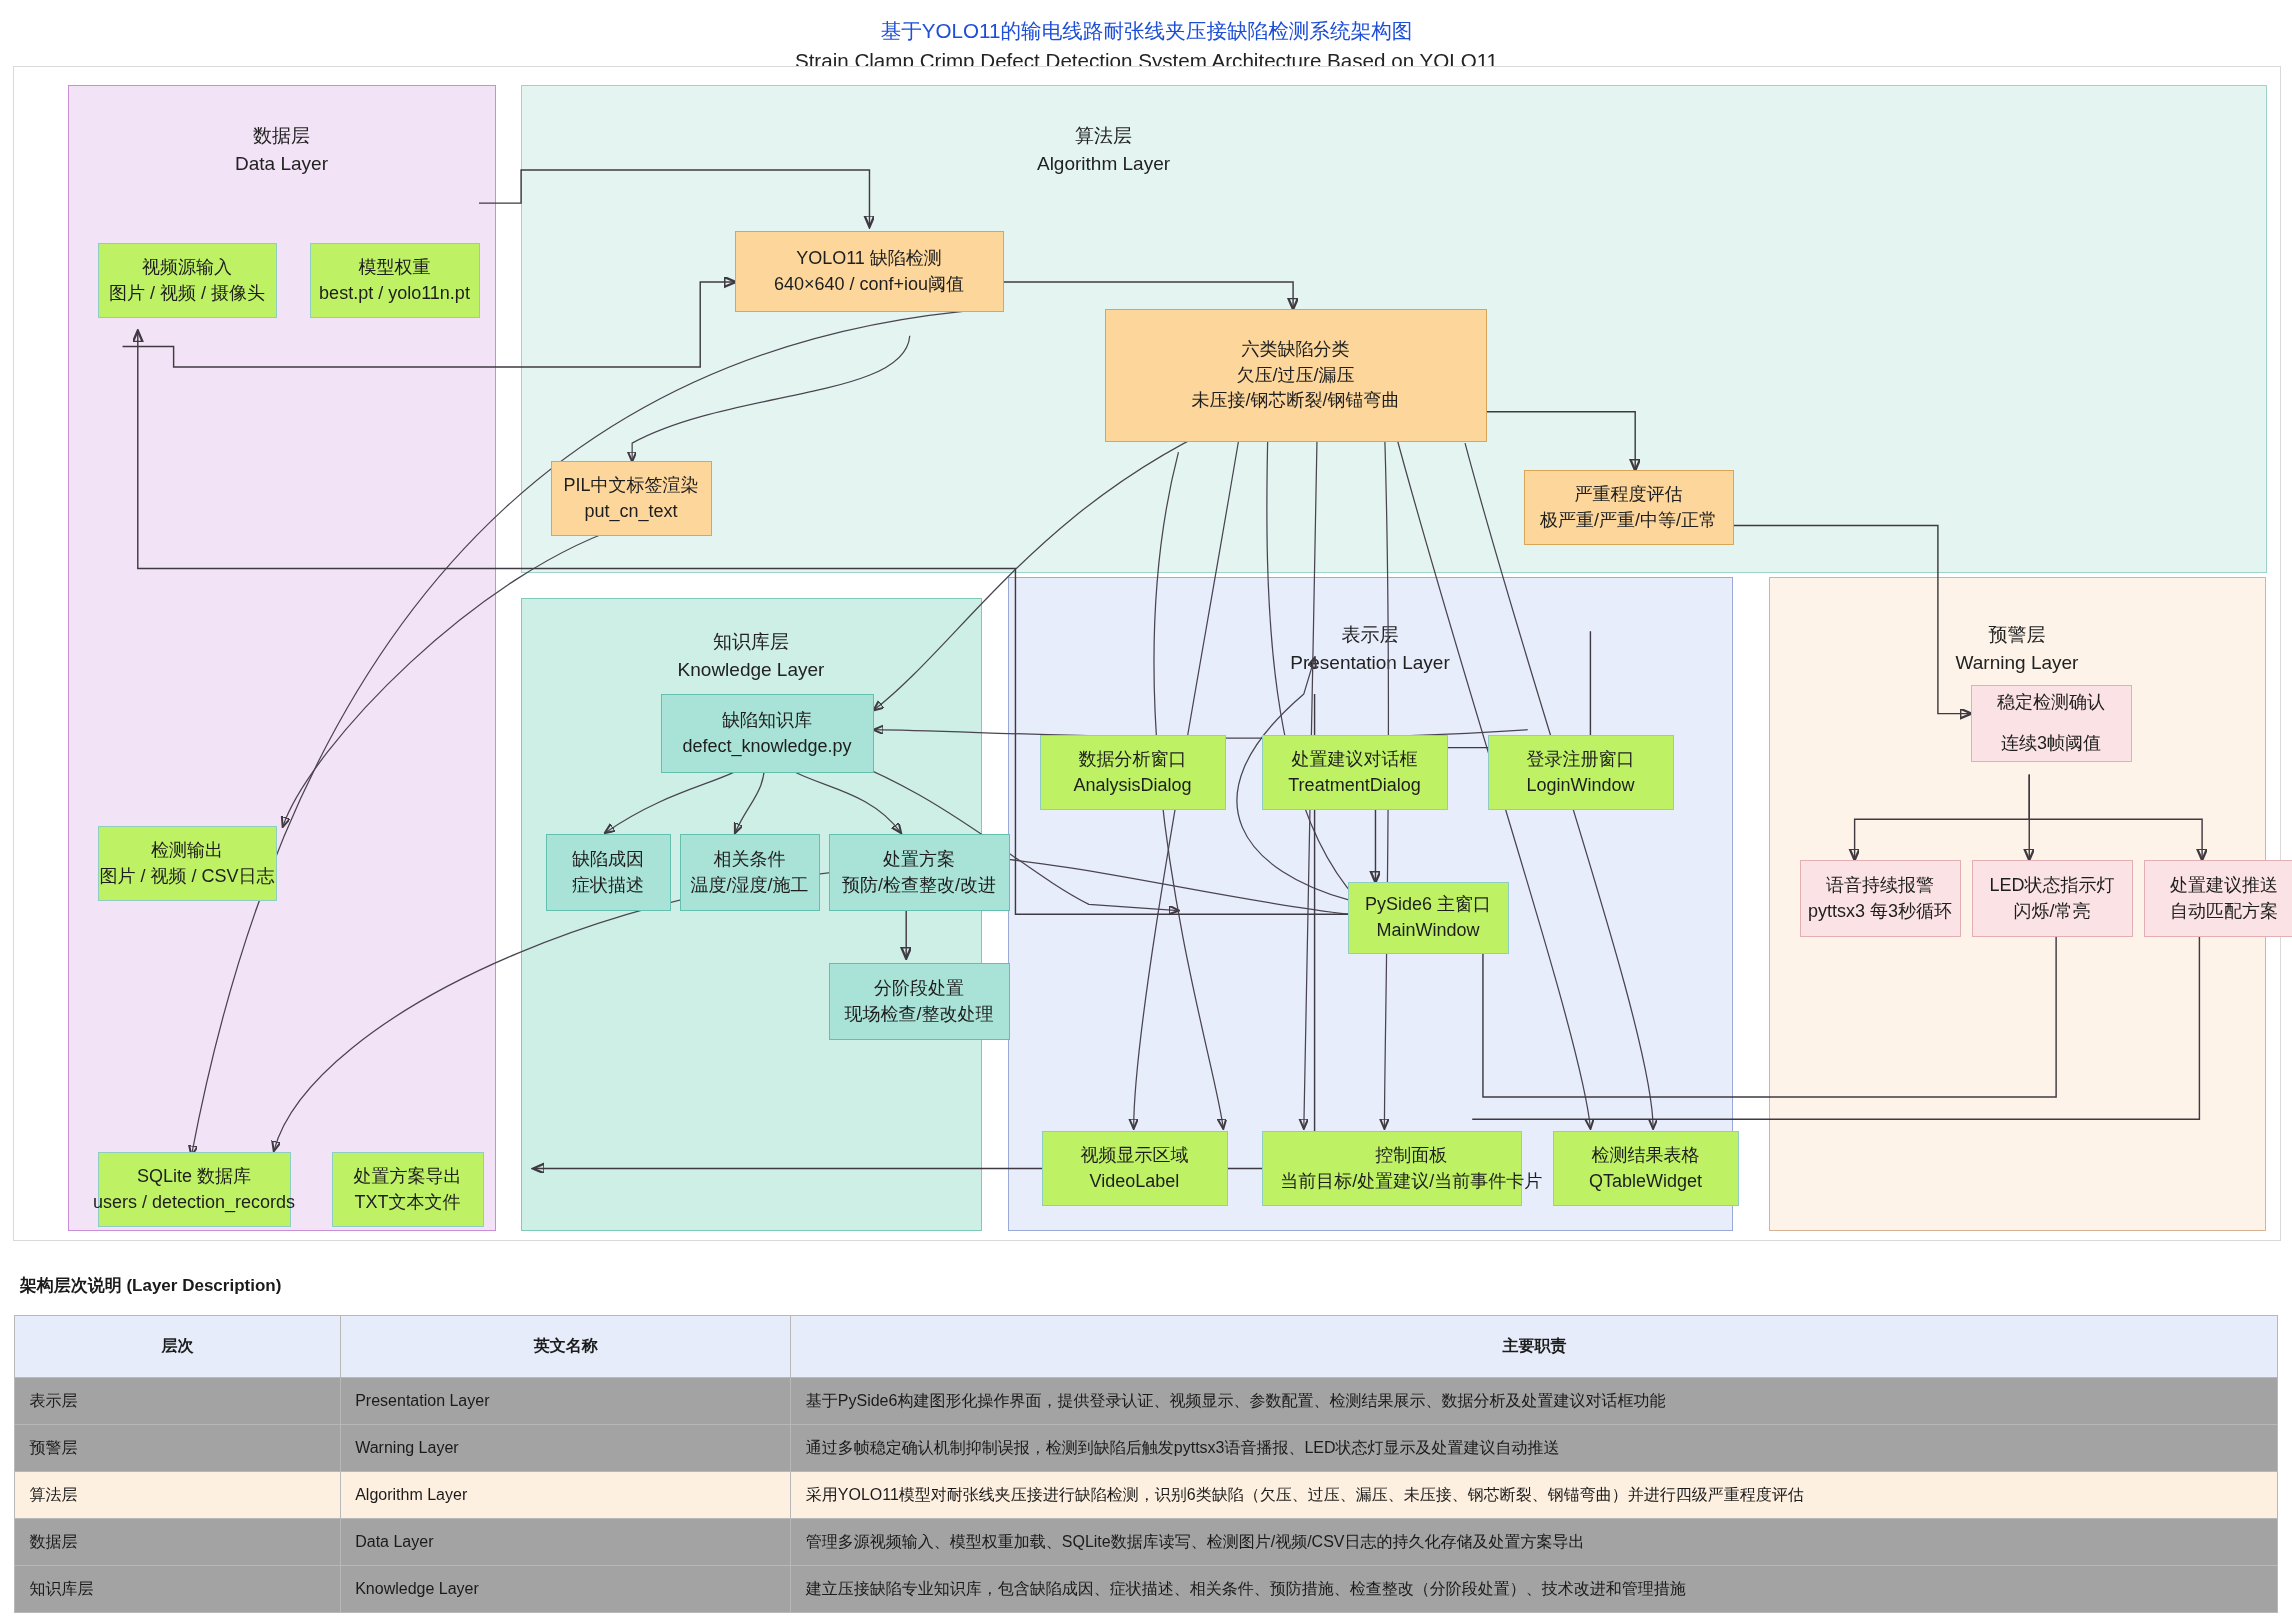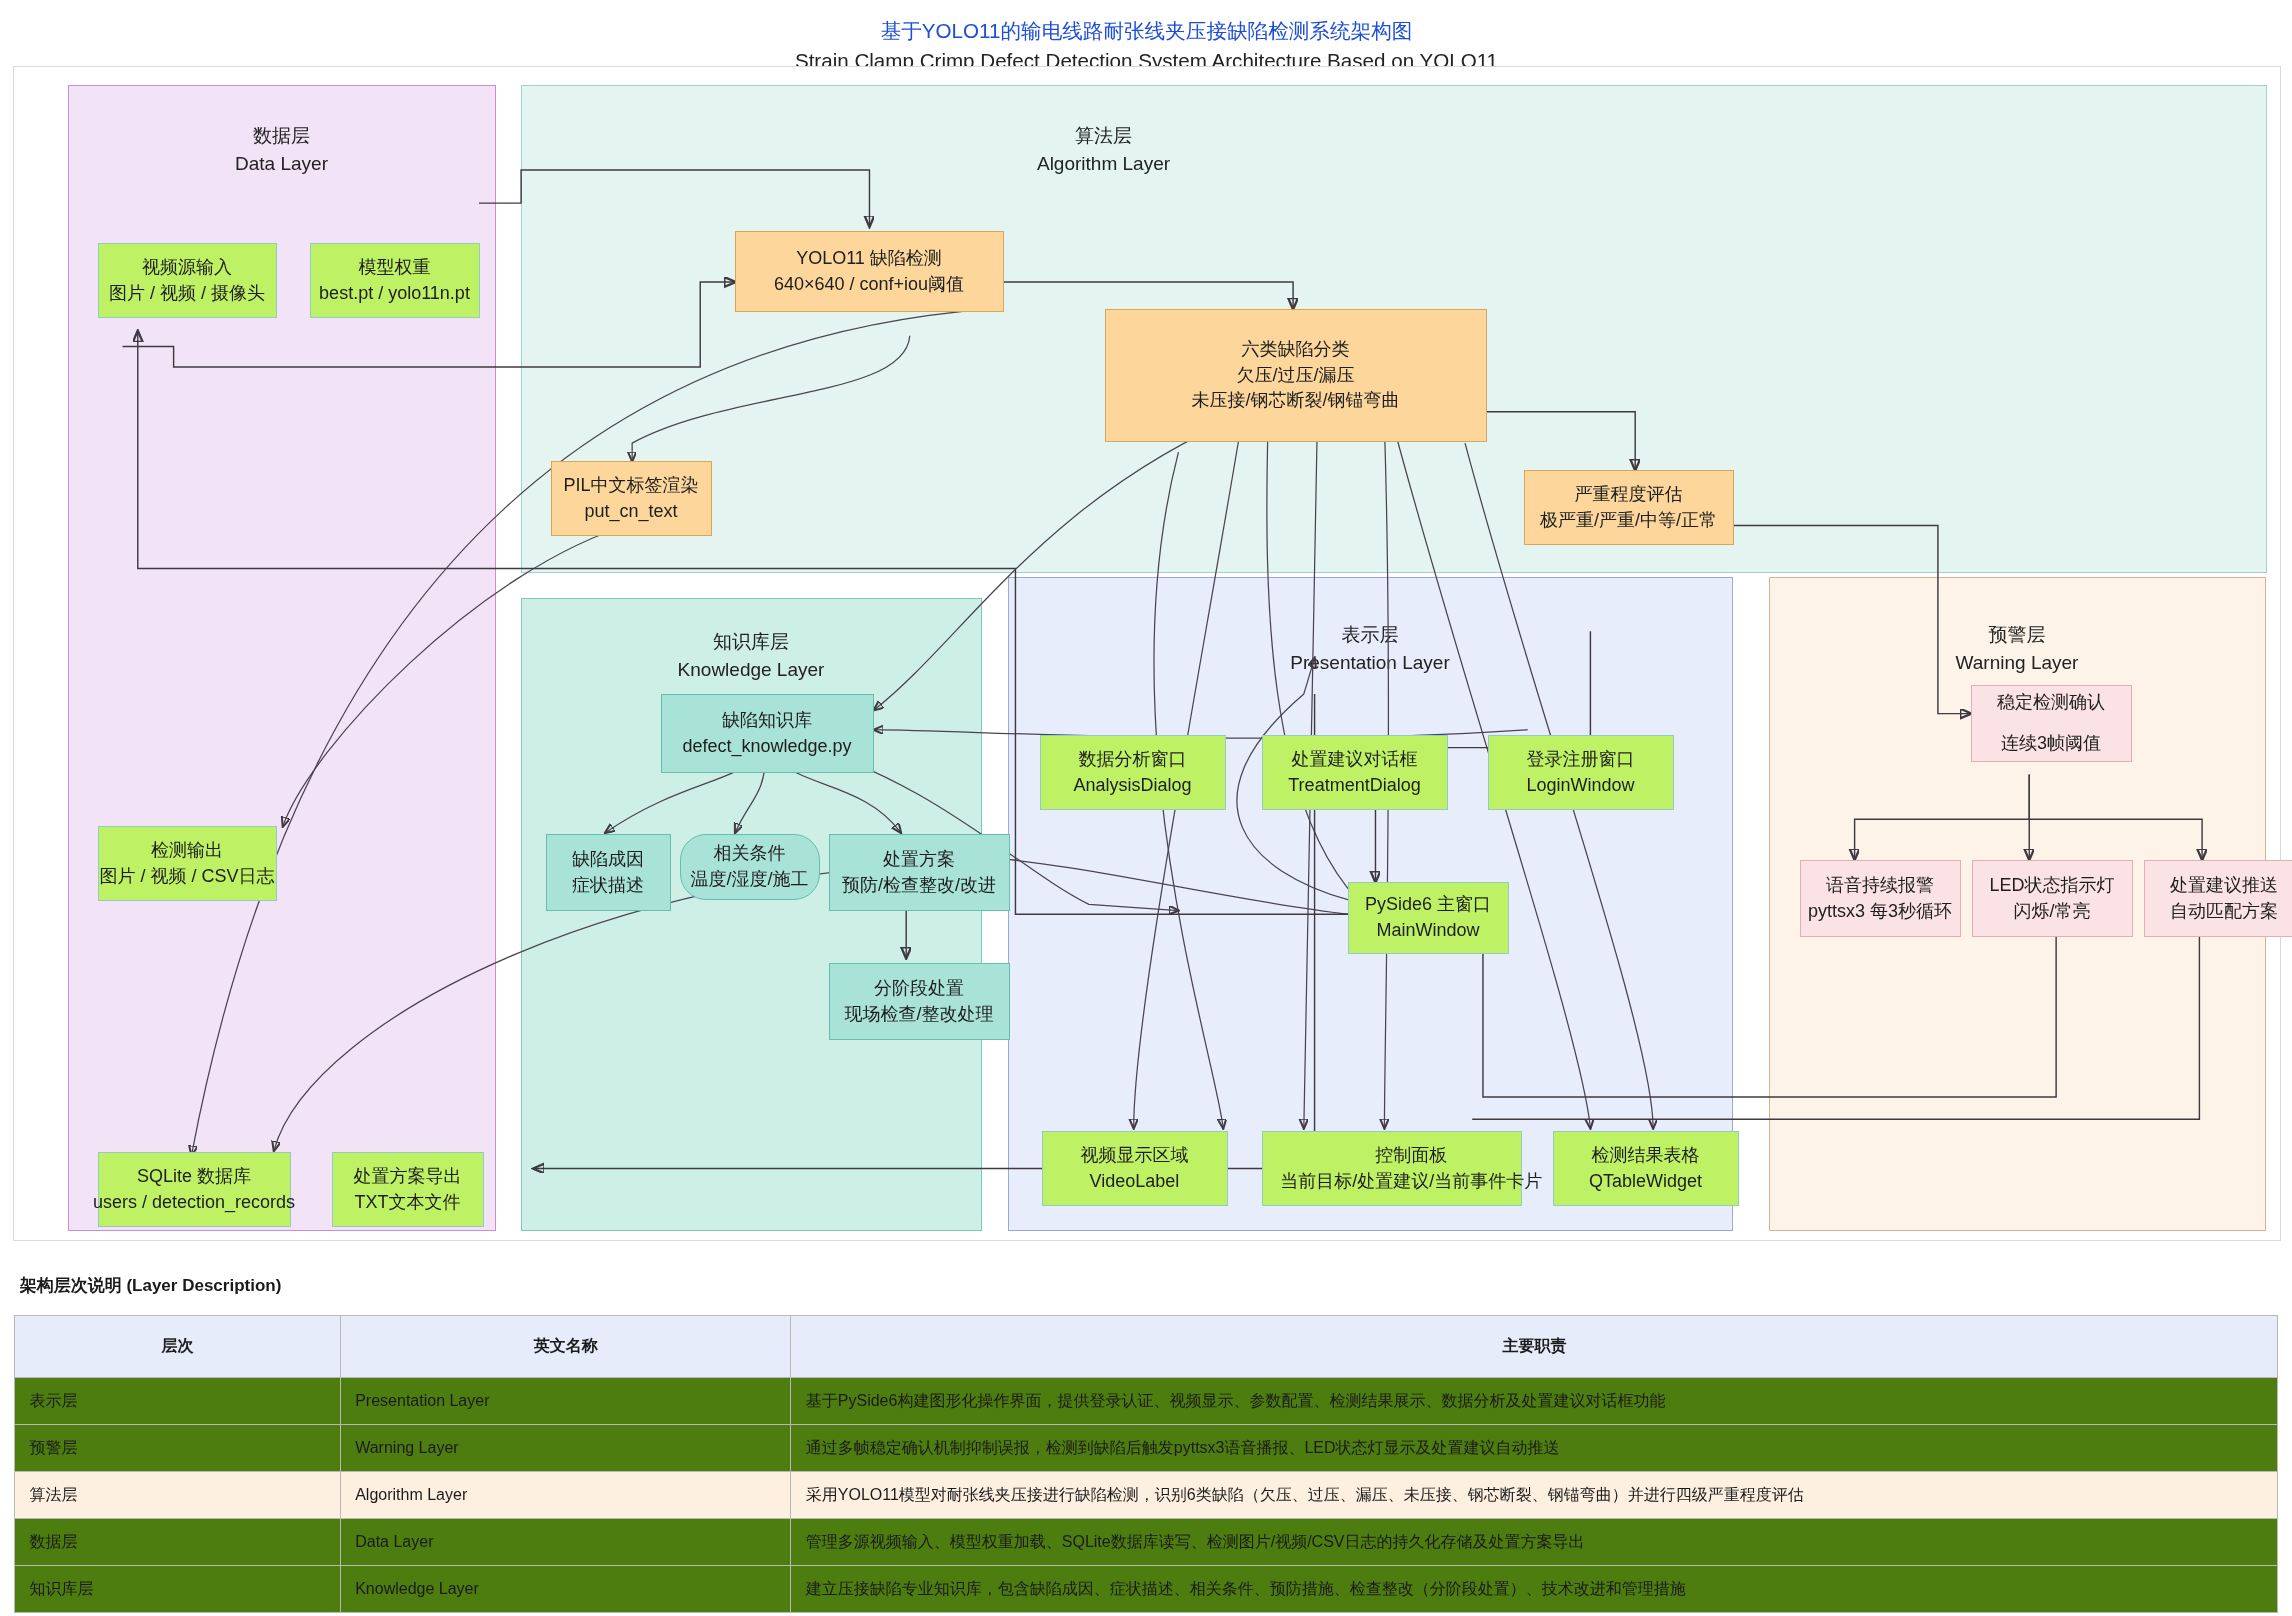--- a/index.html
+++ b/index.html
@@ -112,21 +112,21 @@
     font-weight: bold;
     color: #1a1a1a;
   }
   #layer-table {
     position: absolute;
     left: 14.3px;
     top: 1315px;
     width: 2264px;
     border-collapse: collapse;
     font-size: 16px;
-    background: #4d7c0f;
+    background: #a3a3a3;
   }
   #layer-table th, #layer-table td {
     border: 0.9px solid #b8b8b8;
     padding: 12.5px 14.3px;
     color: #1b1b1b;
     font-weight: normal;
     vertical-align: middle;
   }
   #layer-table thead th {
     background: #e6ecfa;
@@ -299,21 +299,21 @@
     <div class="node n-teal" style="left:647px; top:627px; width:213px; height:79px;">
       <span class="ln">缺陷知识库</span>
       <span class="ln">defect_knowledge.py</span>
     </div>
 
     <div class="node n-teal" style="left:532px; top:767px; width:125px; height:77px;">
       <span class="ln">缺陷成因</span>
       <span class="ln">症状描述</span>
     </div>
 
-    <div class="node n-teal" style="left:666px; top:767px; width:140px; height:66px;border-radius:26px;">
+    <div class="node n-teal" style="left:666px; top:767px; width:140px; height:77px;">
       <span class="ln">相关条件</span>
       <span class="ln">温度/湿度/施工</span>
     </div>
 
     <div class="node n-teal" style="left:815px; top:767px; width:181px; height:77px;">
       <span class="ln">处置方案</span>
       <span class="ln">预防/检查整改/改进</span>
     </div>
 
     <div class="node n-teal" style="left:815px; top:896px; width:181px; height:77px;">

